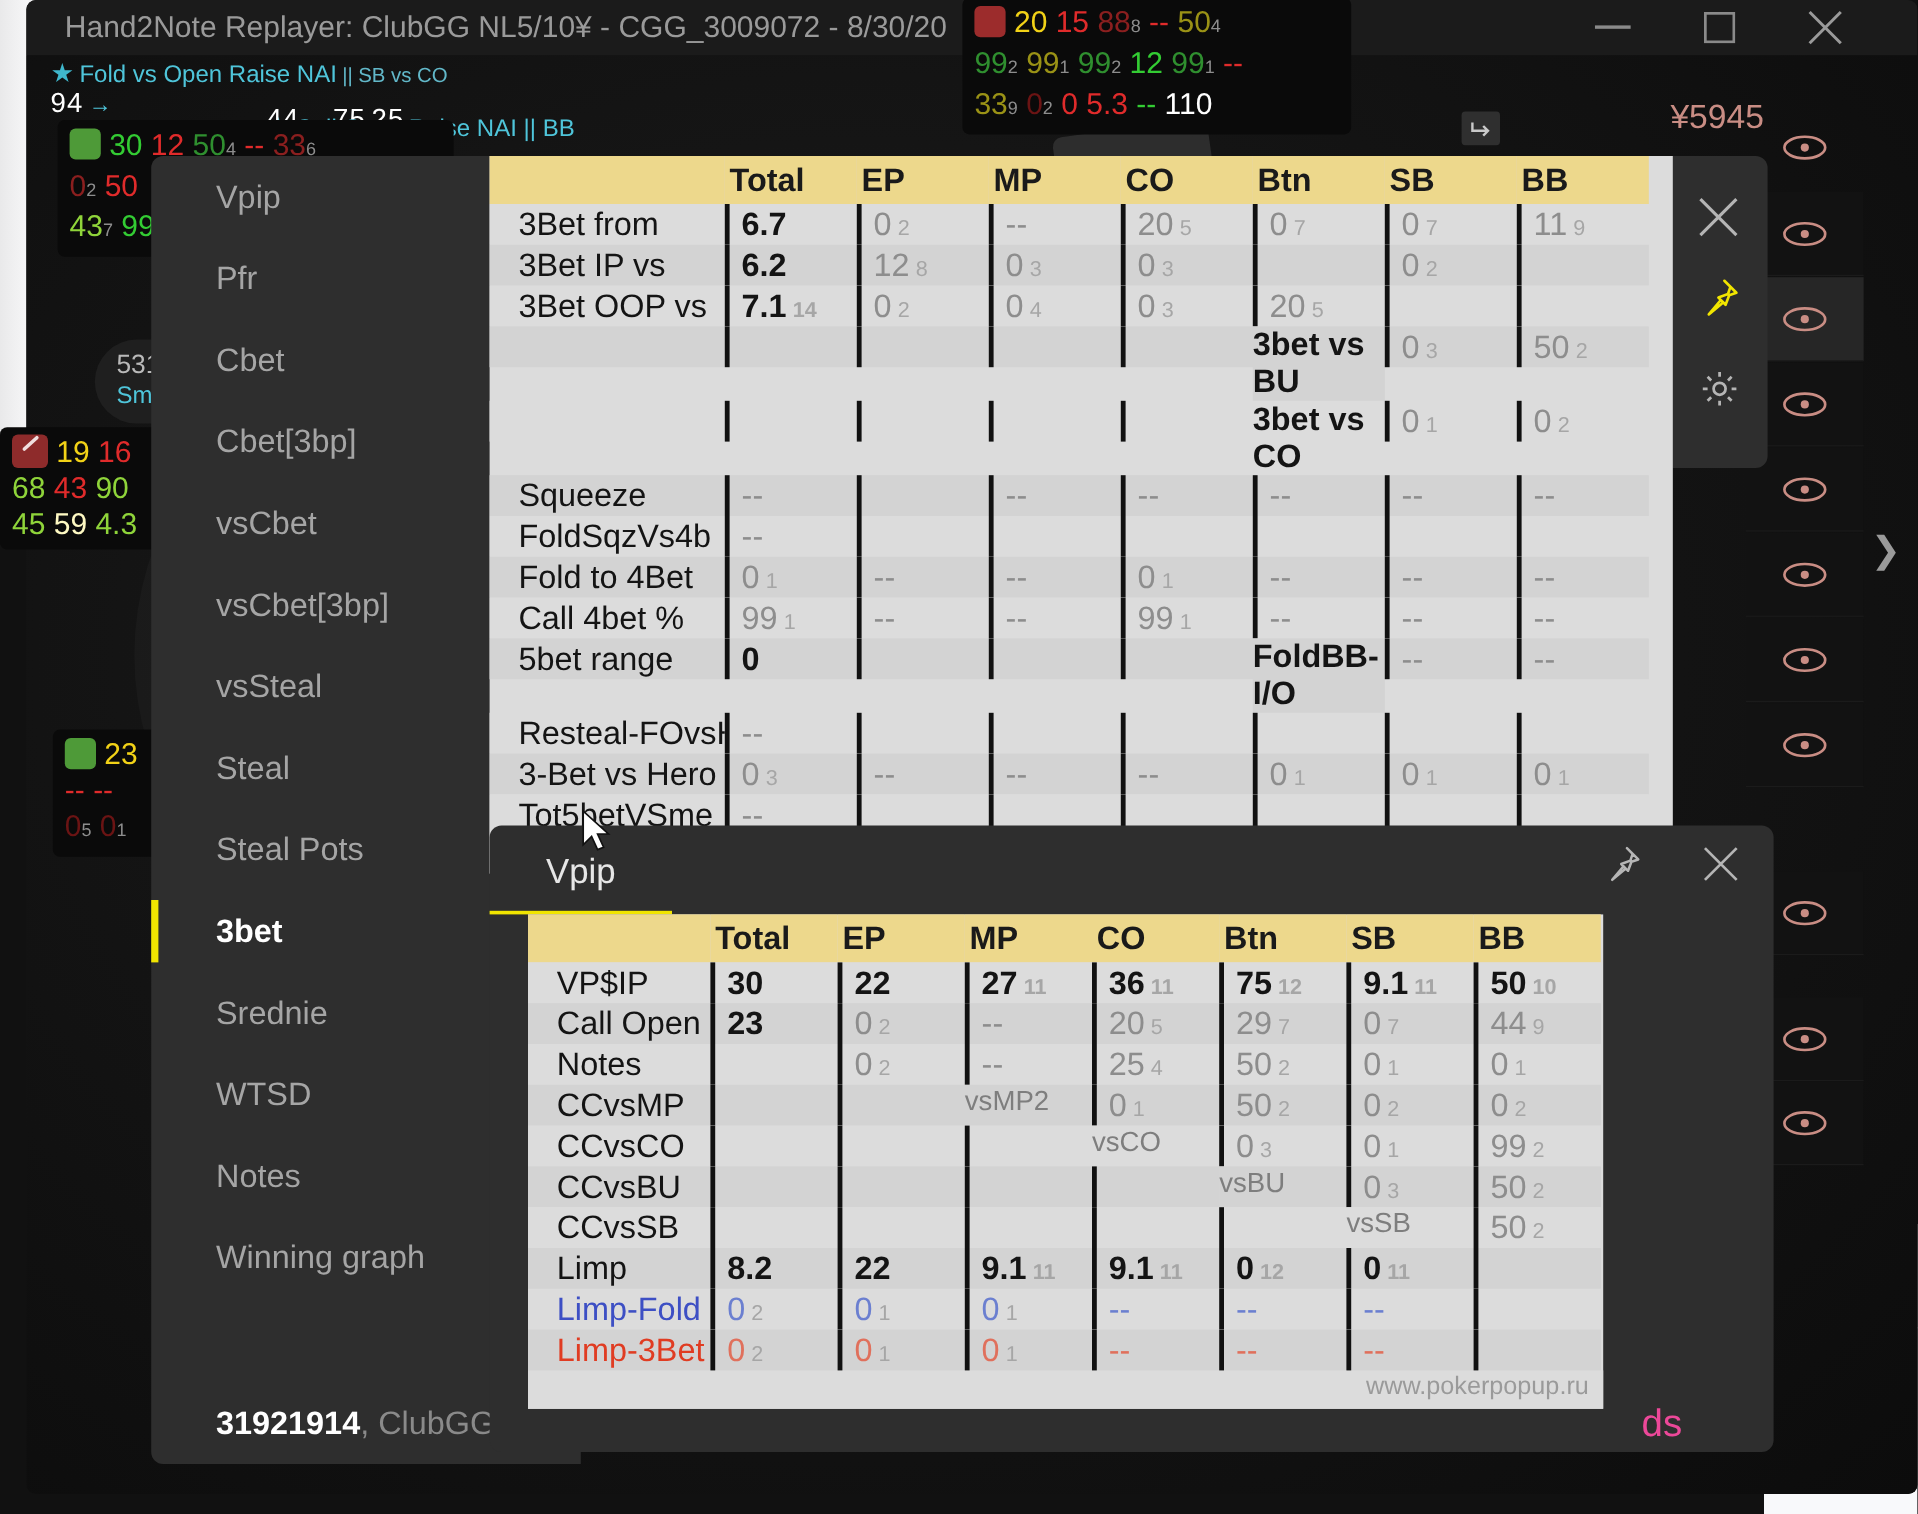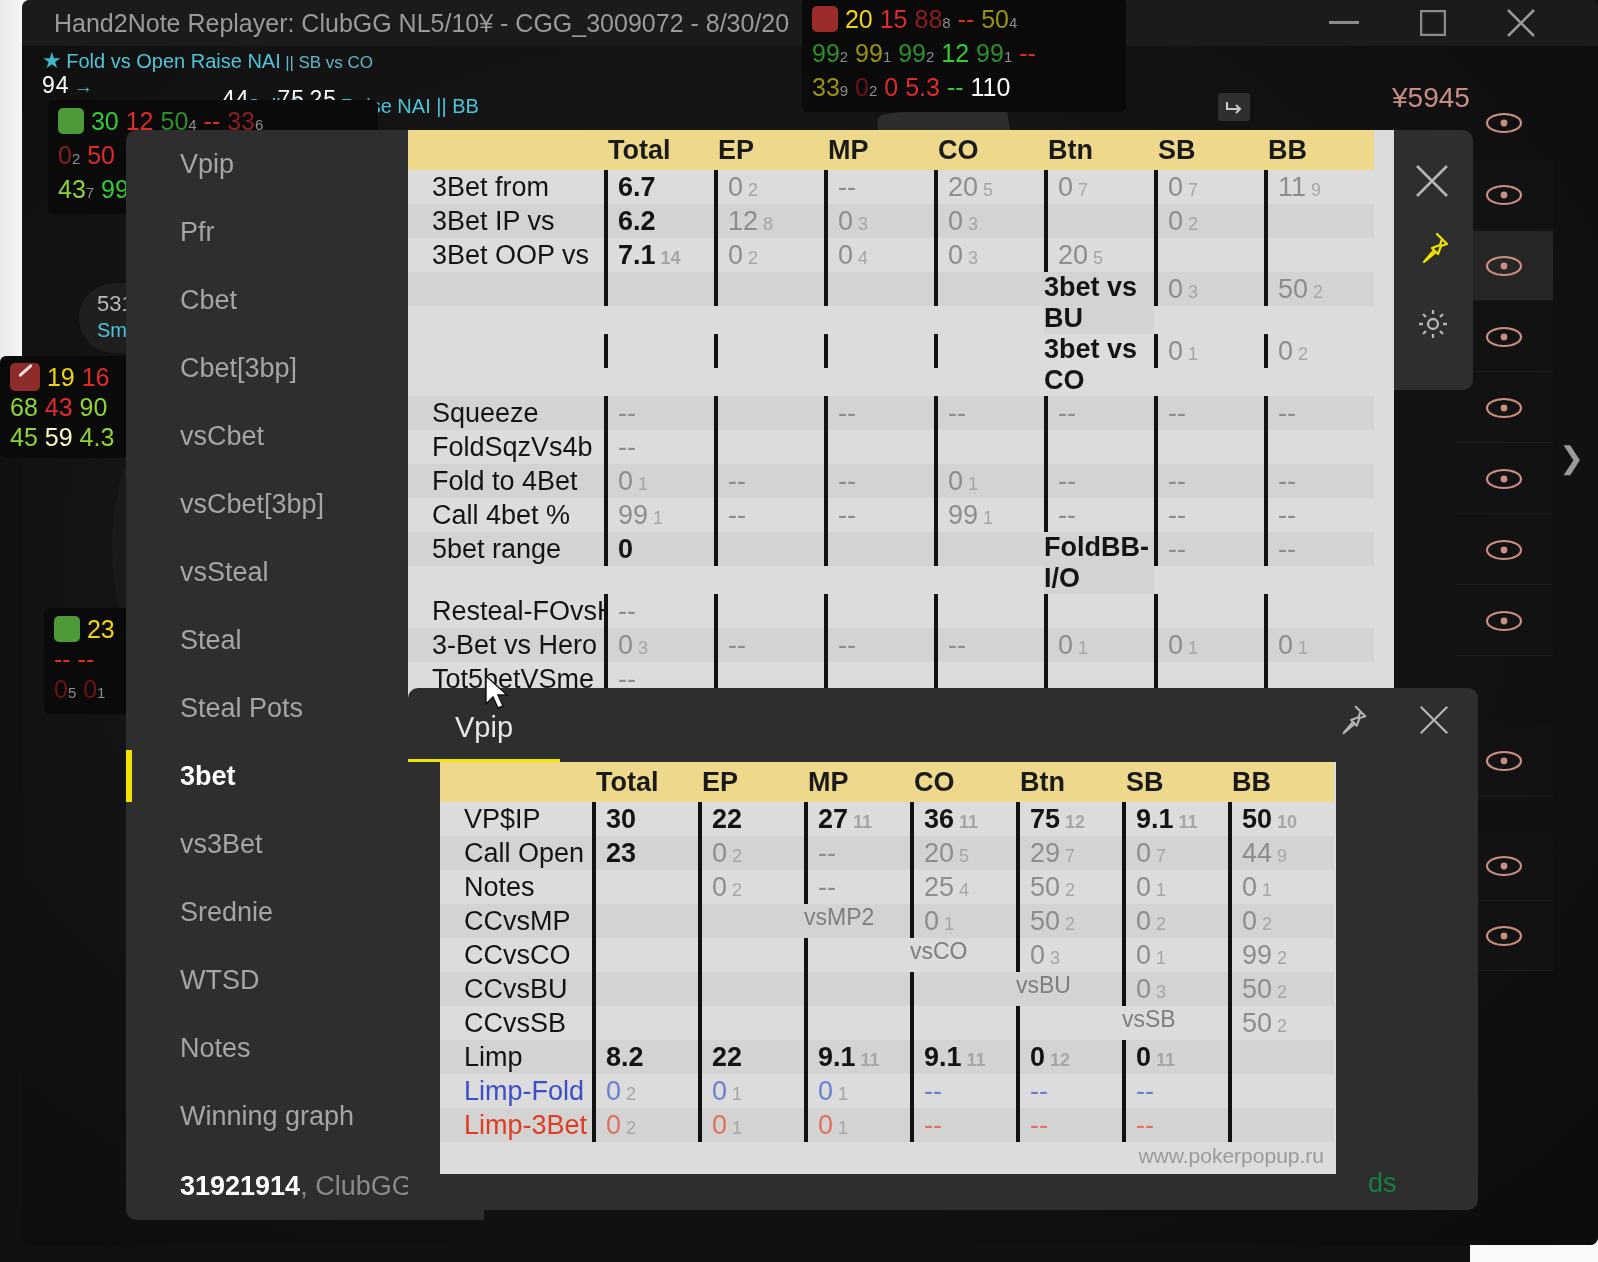--- a/index.html
+++ b/index.html
@@ -449,21 +449,20 @@
     <div class="menu-item">Vpip</div>
     <div class="menu-item">Pfr</div>
     <div class="menu-item">Cbet</div>
     <div class="menu-item">Cbet[3bp]</div>
     <div class="menu-item">vsCbet</div>
     <div class="menu-item">vsCbet[3bp]</div>
     <div class="menu-item">vsSteal</div>
     <div class="menu-item">Steal</div>
     <div class="menu-item">Steal Pots</div>
     <div class="menu-item active">3bet</div>
-    <div class="menu-item">vs3Bet</div>
     <div class="menu-item">Srednie</div>
     <div class="menu-item">WTSD</div>
     <div class="menu-item">Notes</div>
     <div class="menu-item">Winning graph</div>
     <div class="menu-footer">
       <span class="id">31921914</span><span class="site">, ClubGG</span>
     </div>
   </div>
 
   <div class="popup-card" style="left:408px; top:130px; width:986px; height:554px; border-radius:0;">
@@ -698,15 +697,15 @@
         </div>
     </div>
   </div>
 
   <div class="cursor">
     <svg width="28" height="40" viewBox="0 0 28 40">
       <path d="M2 2 L2 30 L9 23 L14 34 L19 32 L14 21 L23 21 Z" fill="#ffffff" stroke="#111" stroke-width="1.4"></path>
     </svg>
   </div>
 
-  <div style="position:absolute;left:1368px;top:1168px;font-size:27px;color:#15803d;">ds</div>
+  <div style="position:absolute;left:1368px;top:1168px;font-size:32px;color:#ec4899;">ds</div>
 
 </div>
 
 </body></html>

